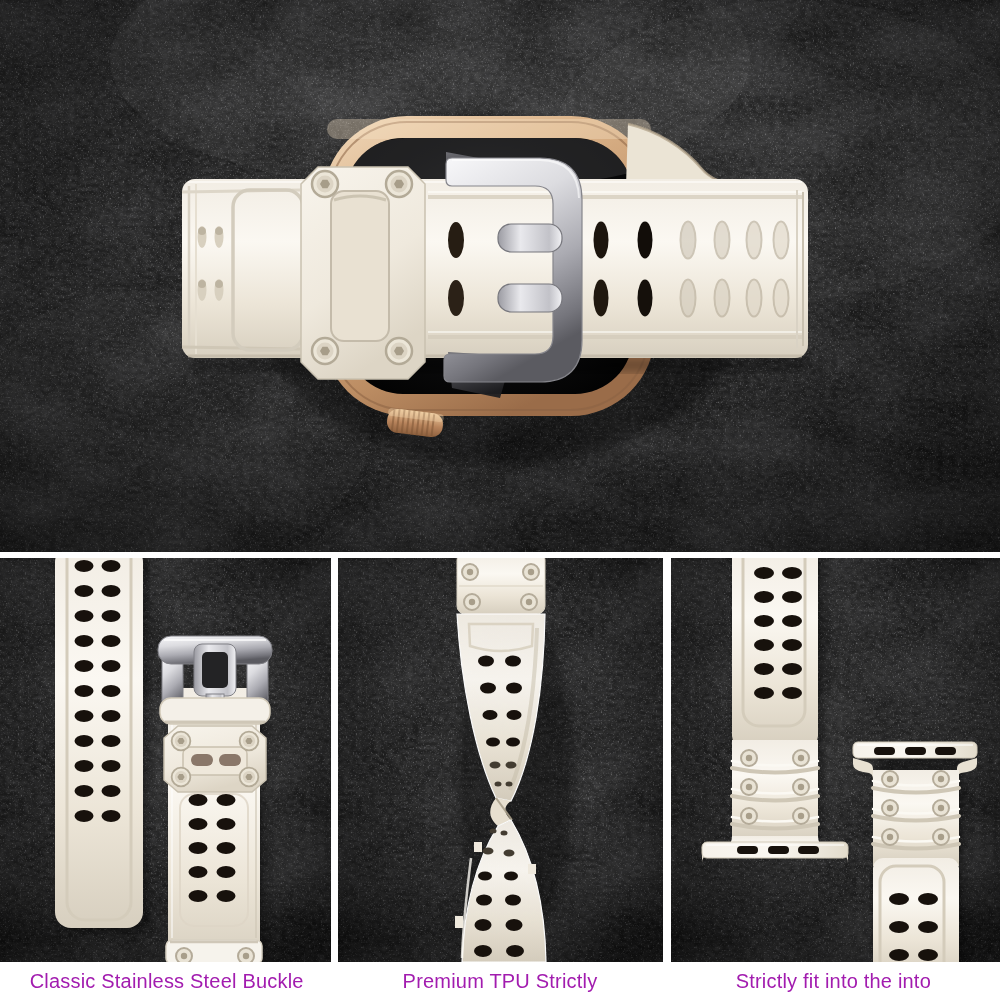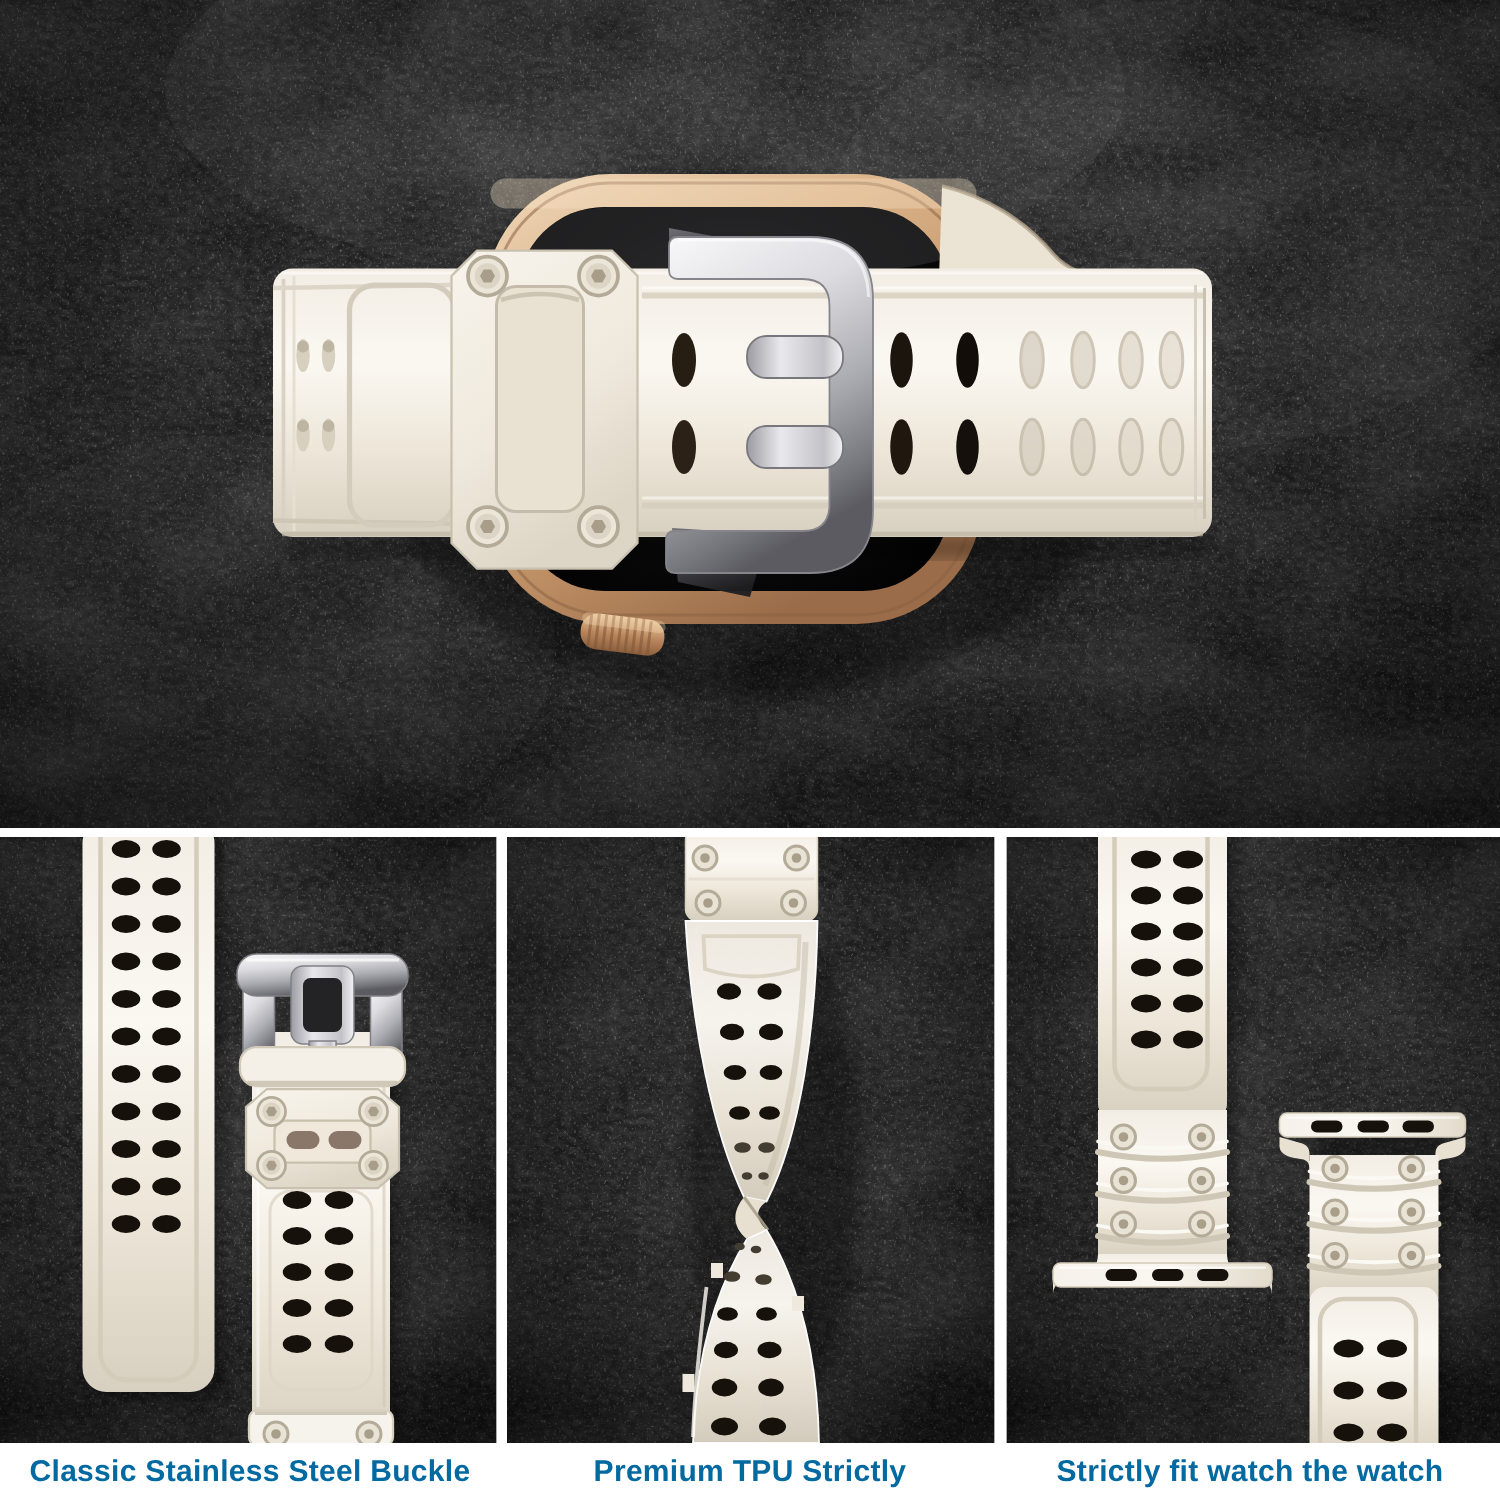--- a/index.html
+++ b/index.html
@@ -5,21 +5,21 @@
   html,body{margin:0;padding:0;background:#ffffff;}
   .page{position:relative;width:1000px;height:1000px;background:#ffffff;overflow:hidden;
         font-family:"Liberation Sans", sans-serif;}
   .hero{position:absolute;left:0;top:0;width:1000px;height:552px;display:block;}
   .panel{position:absolute;top:558px;height:404px;display:block;}
   .p1{left:0;width:331px;}
   .p2{left:338px;width:325px;}
   .p3{left:671px;width:329px;}
   .captions{position:absolute;left:0;top:962px;width:1000px;height:38px;background:#ffffff;
             display:flex;align-items:center;}
-  .cap{flex:1;text-align:center;font-size:20px;font-weight:700;color:#0369a1;letter-spacing:0.2px;}
+  .cap{flex:1;text-align:center;font-size:20px;font-weight:400;color:#a21caf;letter-spacing:0.2px;}
   
   .holeD{fill:#17110c;}
   .holeS{fill:#433c31;}
   .insetStroke{fill:none;stroke:#d4ccbb;stroke-width:3;}
   .ridgeShadow{fill:none;stroke:#cfc7b6;stroke-width:4;stroke-linecap:round;}
   .ridgeLight{fill:none;stroke:#fbf9f3;stroke-width:2.5;stroke-linecap:round;}
 </style>
 </head>
 <body>
 
@@ -467,16 +467,16 @@
           <ellipse cx="257" cy="369" rx="10" ry="6" class="holeD"></ellipse>
       <ellipse cx="228" cy="397" rx="10" ry="6" class="holeD"></ellipse>
           <ellipse cx="257" cy="397" rx="10" ry="6" class="holeD"></ellipse>
     </g>
   </g>
 </svg>
 
 <div class="captions">
   <div class="cap">Classic Stainless Steel Buckle</div>
   <div class="cap">Premium TPU Strictly</div>
-  <div class="cap">Strictly fit watch the watch</div>
+  <div class="cap">Strictly fit into the into</div>
 </div>
 
 </div>
 
 </body></html>

